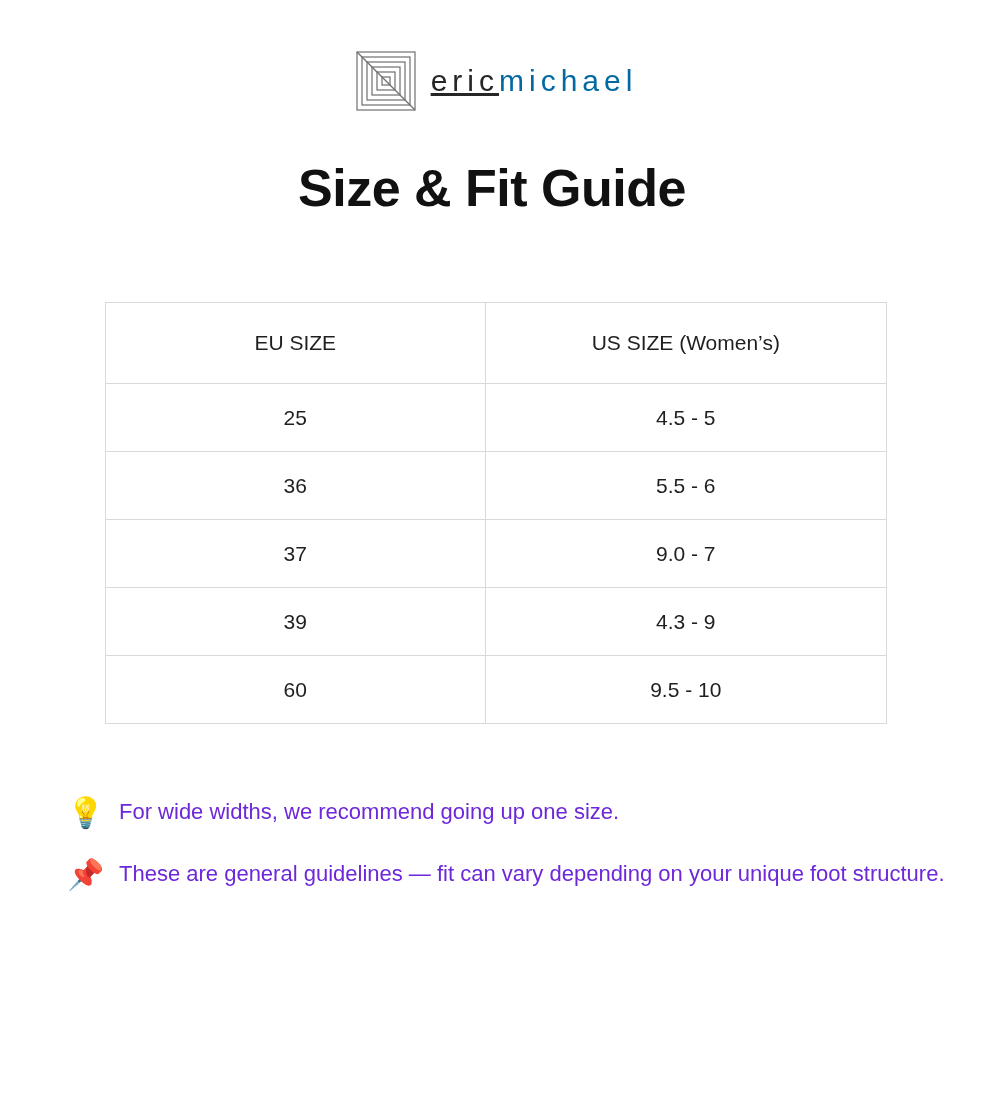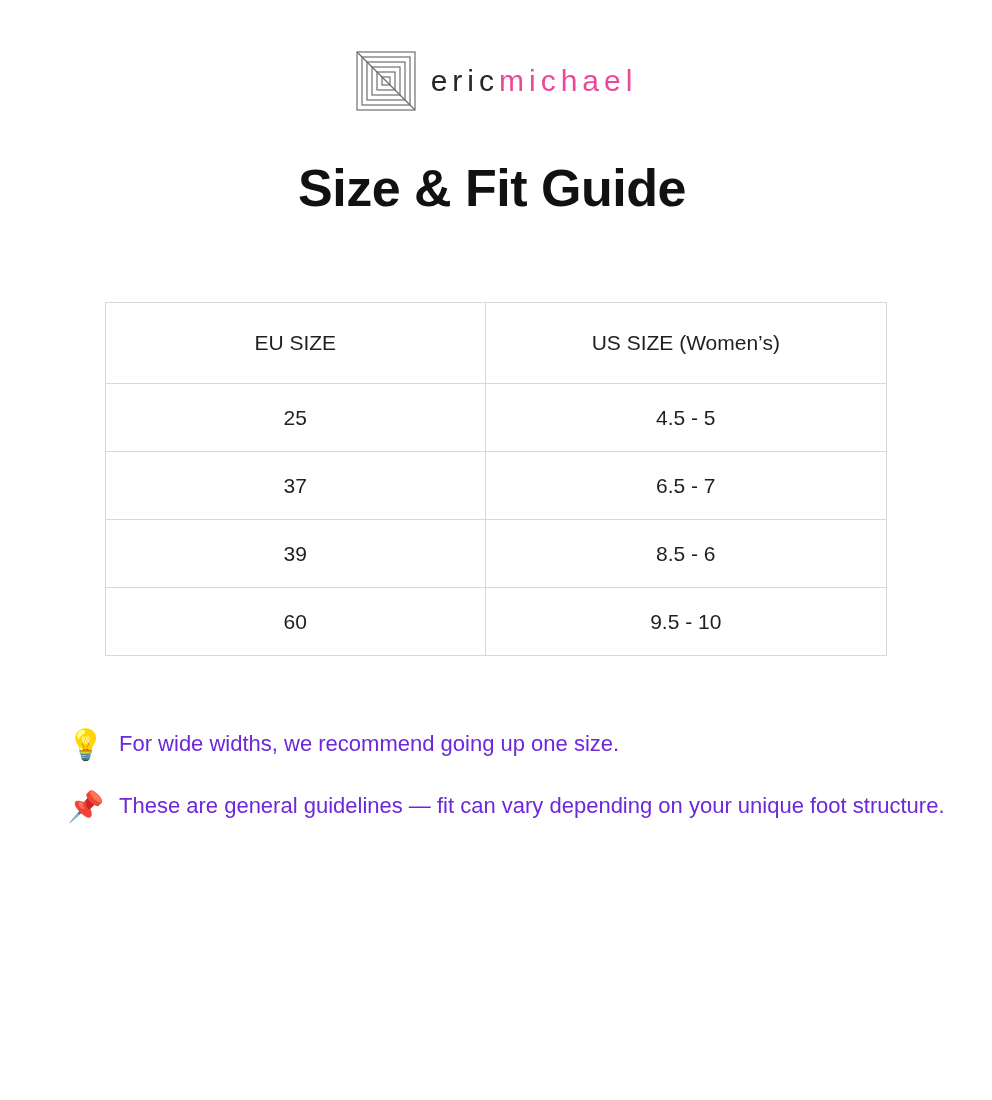--- a/index.html
+++ b/index.html
@@ -34,22 +34,22 @@
     height: 62px;
     display: block;
   }
   .brand-text {
     display: flex;
     align-items: baseline;
     font-size: 30px;
     letter-spacing: 5px;
     font-weight: 400;
   }
-  .brand-eric { color: #262626; }
-  .brand-michael { color: #ec4899; }
+  .brand-eric { color: #262626; text-decoration: underline; }
+  .brand-michael { color: #0369a1; }
 
   
   .page-title {
     text-align: center;
     font-size: 52px;
     font-weight: 700;
     letter-spacing: -0.5px;
     margin: 46px 8px 0 0;
     color: #111111;
   }
@@ -151,26 +151,30 @@
           <th>EU SIZE</th>
           <th>US SIZE (Women’s)</th>
         </tr>
       </thead>
       <tbody>
         <tr>
           <td>25</td>
           <td>4.5 - 5</td>
         </tr>
         <tr>
+          <td>36</td>
+          <td>5.5 - 6</td>
+        </tr>
+        <tr>
           <td>37</td>
-          <td>6.5 - 7</td>
+          <td>9.0 - 7</td>
         </tr>
         <tr>
           <td>39</td>
-          <td>8.5 - 6</td>
+          <td>4.3 - 9</td>
         </tr>
         <tr>
           <td>60</td>
           <td>9.5 - 10</td>
         </tr>
       </tbody>
     </table>
   </div>
 
   <div class="notes">

